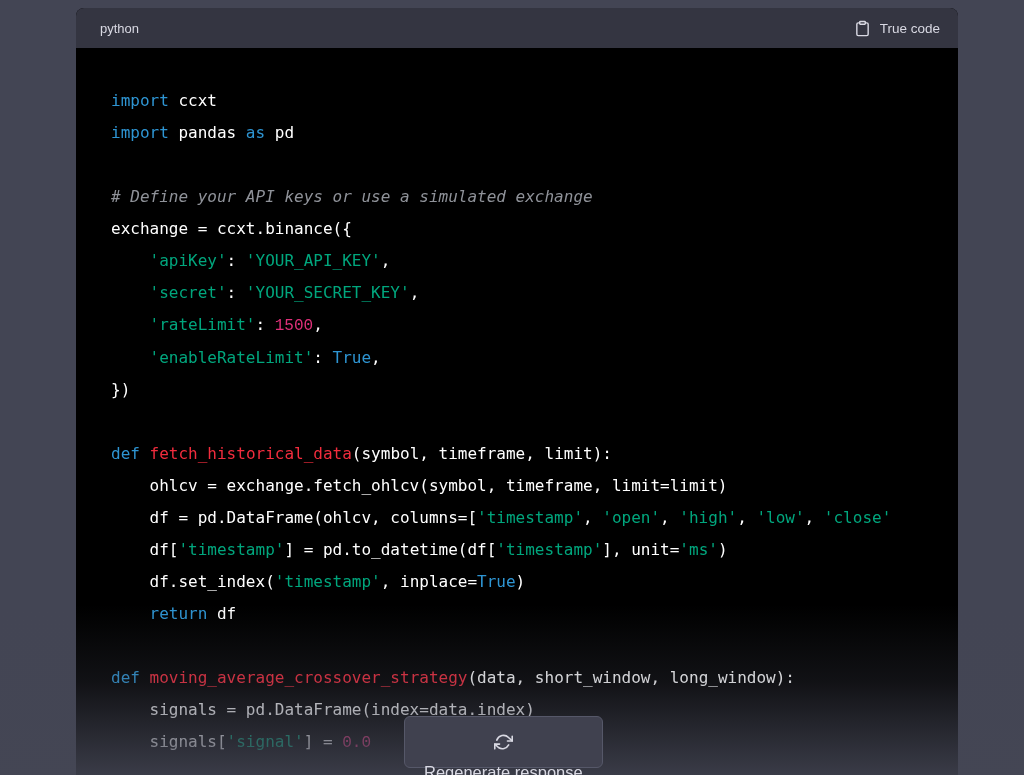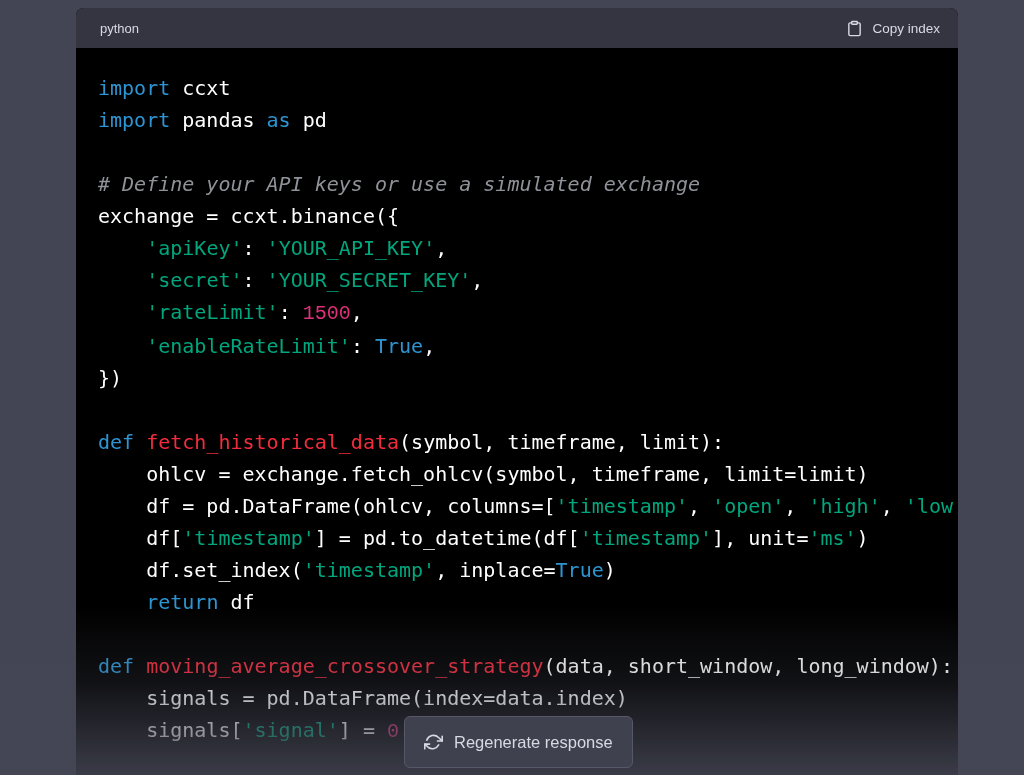--- a/index.html
+++ b/index.html
@@ -20,23 +20,23 @@
     padding:0 18px 0 24px;box-sizing:border-box;
   }
   .lang-label{color:var(--header-text,#d9d9e3);font-size:13px;}
   .copy-btn{
     display:flex;align-items:center;gap:9px;background:none;border:none;
     color:var(--header-text,#d9d9e3);font-size:13.5px;cursor:pointer;
     font-family:"Liberation Sans", sans-serif;padding:0;
   }
   .copy-btn svg{display:block;}
   .code-content{
-    margin:0;padding:24px 0 24px 22px;
+    margin:13px;padding:24px 0 24px 22px;
     font-family:"DejaVu Sans Mono", monospace;
-    font-size:20px;line-height:32px;color:var(--plain,#fff);
+    font-size:16px;line-height:32px;color:var(--plain,#fff);
     white-space:pre;overflow:hidden;flex:1;
   }
   .line{min-height:32px;}
   .tok-k{color:var(--keyword,#2e95d3);}
   .tok-s{color:var(--string,#00a67d);}
   .tok-n{color:var(--number,#df3079);font-family:Liberation Mono, monospace;}
   .tok-f{color:var(--function-name,#f22c3d);}
   .tok-c{color:var(--comment,#8f9299);font-style:italic;}
   .tok-p{color:var(--plain,#ffffff);}
   .bottom-fade{
@@ -45,37 +45,38 @@
     pointer-events:none;z-index:5;
   }
   .regenerate-btn{
     position:absolute;left:404px;top:716px;height:52px;z-index:10;
     display:flex;align-items:center;gap:11px;padding:16px 19px;
     background:var(--button-bg,#40414f);
     border:1px solid var(--button-border,#565869);
     border-radius:6px;box-sizing:border-box;
     color:var(--button-text,#d9d9e3);font-size:16.5px;cursor:pointer;
     font-family:"Liberation Sans", sans-serif;
+    flex-direction:column;
   }
   .regenerate-btn svg{display:block;}
 </style>
 </head>
 <body>
 
 <div class="code-block">
   <div class="code-header">
     <span class="lang-label">python</span>
     <button class="copy-btn">
       <span>
         <svg width="17" height="19" viewBox="0 0 24 24" fill="none" stroke="#d9d9e3" stroke-width="2" stroke-linecap="round" stroke-linejoin="round">
           <path d="M16 4h2a2 2 0 0 1 2 2v14a2 2 0 0 1-2 2H6a2 2 0 0 1-2-2V6a2 2 0 0 1 2-2h2"></path>
           <rect x="8" y="2" width="8" height="4" rx="1" ry="1"></rect>
         </svg>
       </span>
-      <span>Copy index</span>
+      <span>True code</span>
     </button>
   </div>
   <pre class="code-content"><div class="line"><span class="tok-k">import</span><span class="tok-p"> ccxt</span></div><div class="line"><span class="tok-k">import</span><span class="tok-p"> pandas </span><span class="tok-k">as</span><span class="tok-p"> pd</span></div><div class="line"></div><div class="line"><span class="tok-c"># Define your API keys or use a simulated exchange</span></div><div class="line"><span class="tok-p">exchange = ccxt.binance({</span></div><div class="line"><span class="tok-p">    </span><span class="tok-s">'apiKey'</span><span class="tok-p">: </span><span class="tok-s">'YOUR_API_KEY'</span><span class="tok-p">,</span></div><div class="line"><span class="tok-p">    </span><span class="tok-s">'secret'</span><span class="tok-p">: </span><span class="tok-s">'YOUR_SECRET_KEY'</span><span class="tok-p">,</span></div><div class="line"><span class="tok-p">    </span><span class="tok-s">'rateLimit'</span><span class="tok-p">: </span><span class="tok-n">1500</span><span class="tok-p">,</span></div><div class="line"><span class="tok-p">    </span><span class="tok-s">'enableRateLimit'</span><span class="tok-p">: </span><span class="tok-k">True</span><span class="tok-p">,</span></div><div class="line"><span class="tok-p">})</span></div><div class="line"></div><div class="line"><span class="tok-k">def</span><span class="tok-p"> </span><span class="tok-f">fetch_historical_data</span><span class="tok-p">(symbol, timeframe, limit):</span></div><div class="line"><span class="tok-p">    ohlcv = exchange.fetch_ohlcv(symbol, timeframe, limit=limit)</span></div><div class="line"><span class="tok-p">    df = pd.DataFrame(ohlcv, columns=[</span><span class="tok-s">'timestamp'</span><span class="tok-p">, </span><span class="tok-s">'open'</span><span class="tok-p">, </span><span class="tok-s">'high'</span><span class="tok-p">, </span><span class="tok-s">'low'</span><span class="tok-p">, </span><span class="tok-s">'close'</span></div><div class="line"><span class="tok-p">    df[</span><span class="tok-s">'timestamp'</span><span class="tok-p">] = pd.to_datetime(df[</span><span class="tok-s">'timestamp'</span><span class="tok-p">], unit=</span><span class="tok-s">'ms'</span><span class="tok-p">)</span></div><div class="line"><span class="tok-p">    df.set_index(</span><span class="tok-s">'timestamp'</span><span class="tok-p">, inplace=</span><span class="tok-k">True</span><span class="tok-p">)</span></div><div class="line"><span class="tok-p">    </span><span class="tok-k">return</span><span class="tok-p"> df</span></div><div class="line"></div><div class="line"><span class="tok-k">def</span><span class="tok-p"> </span><span class="tok-f">moving_average_crossover_strategy</span><span class="tok-p">(data, short_window, long_window):</span></div><div class="line"><span class="tok-p">    signals = pd.DataFrame(index=data.index)</span></div><div class="line"><span class="tok-p">    signals[</span><span class="tok-s">'signal'</span><span class="tok-p">] = </span><span class="tok-n">0.0</span></div></pre>
 </div>
 
 <div class="bottom-fade"></div>
 
 <button class="regenerate-btn">
   <span>
     <svg width="19" height="19" viewBox="0 0 24 24" fill="none" stroke="#d9d9e3" stroke-width="2" stroke-linecap="round" stroke-linejoin="round">

